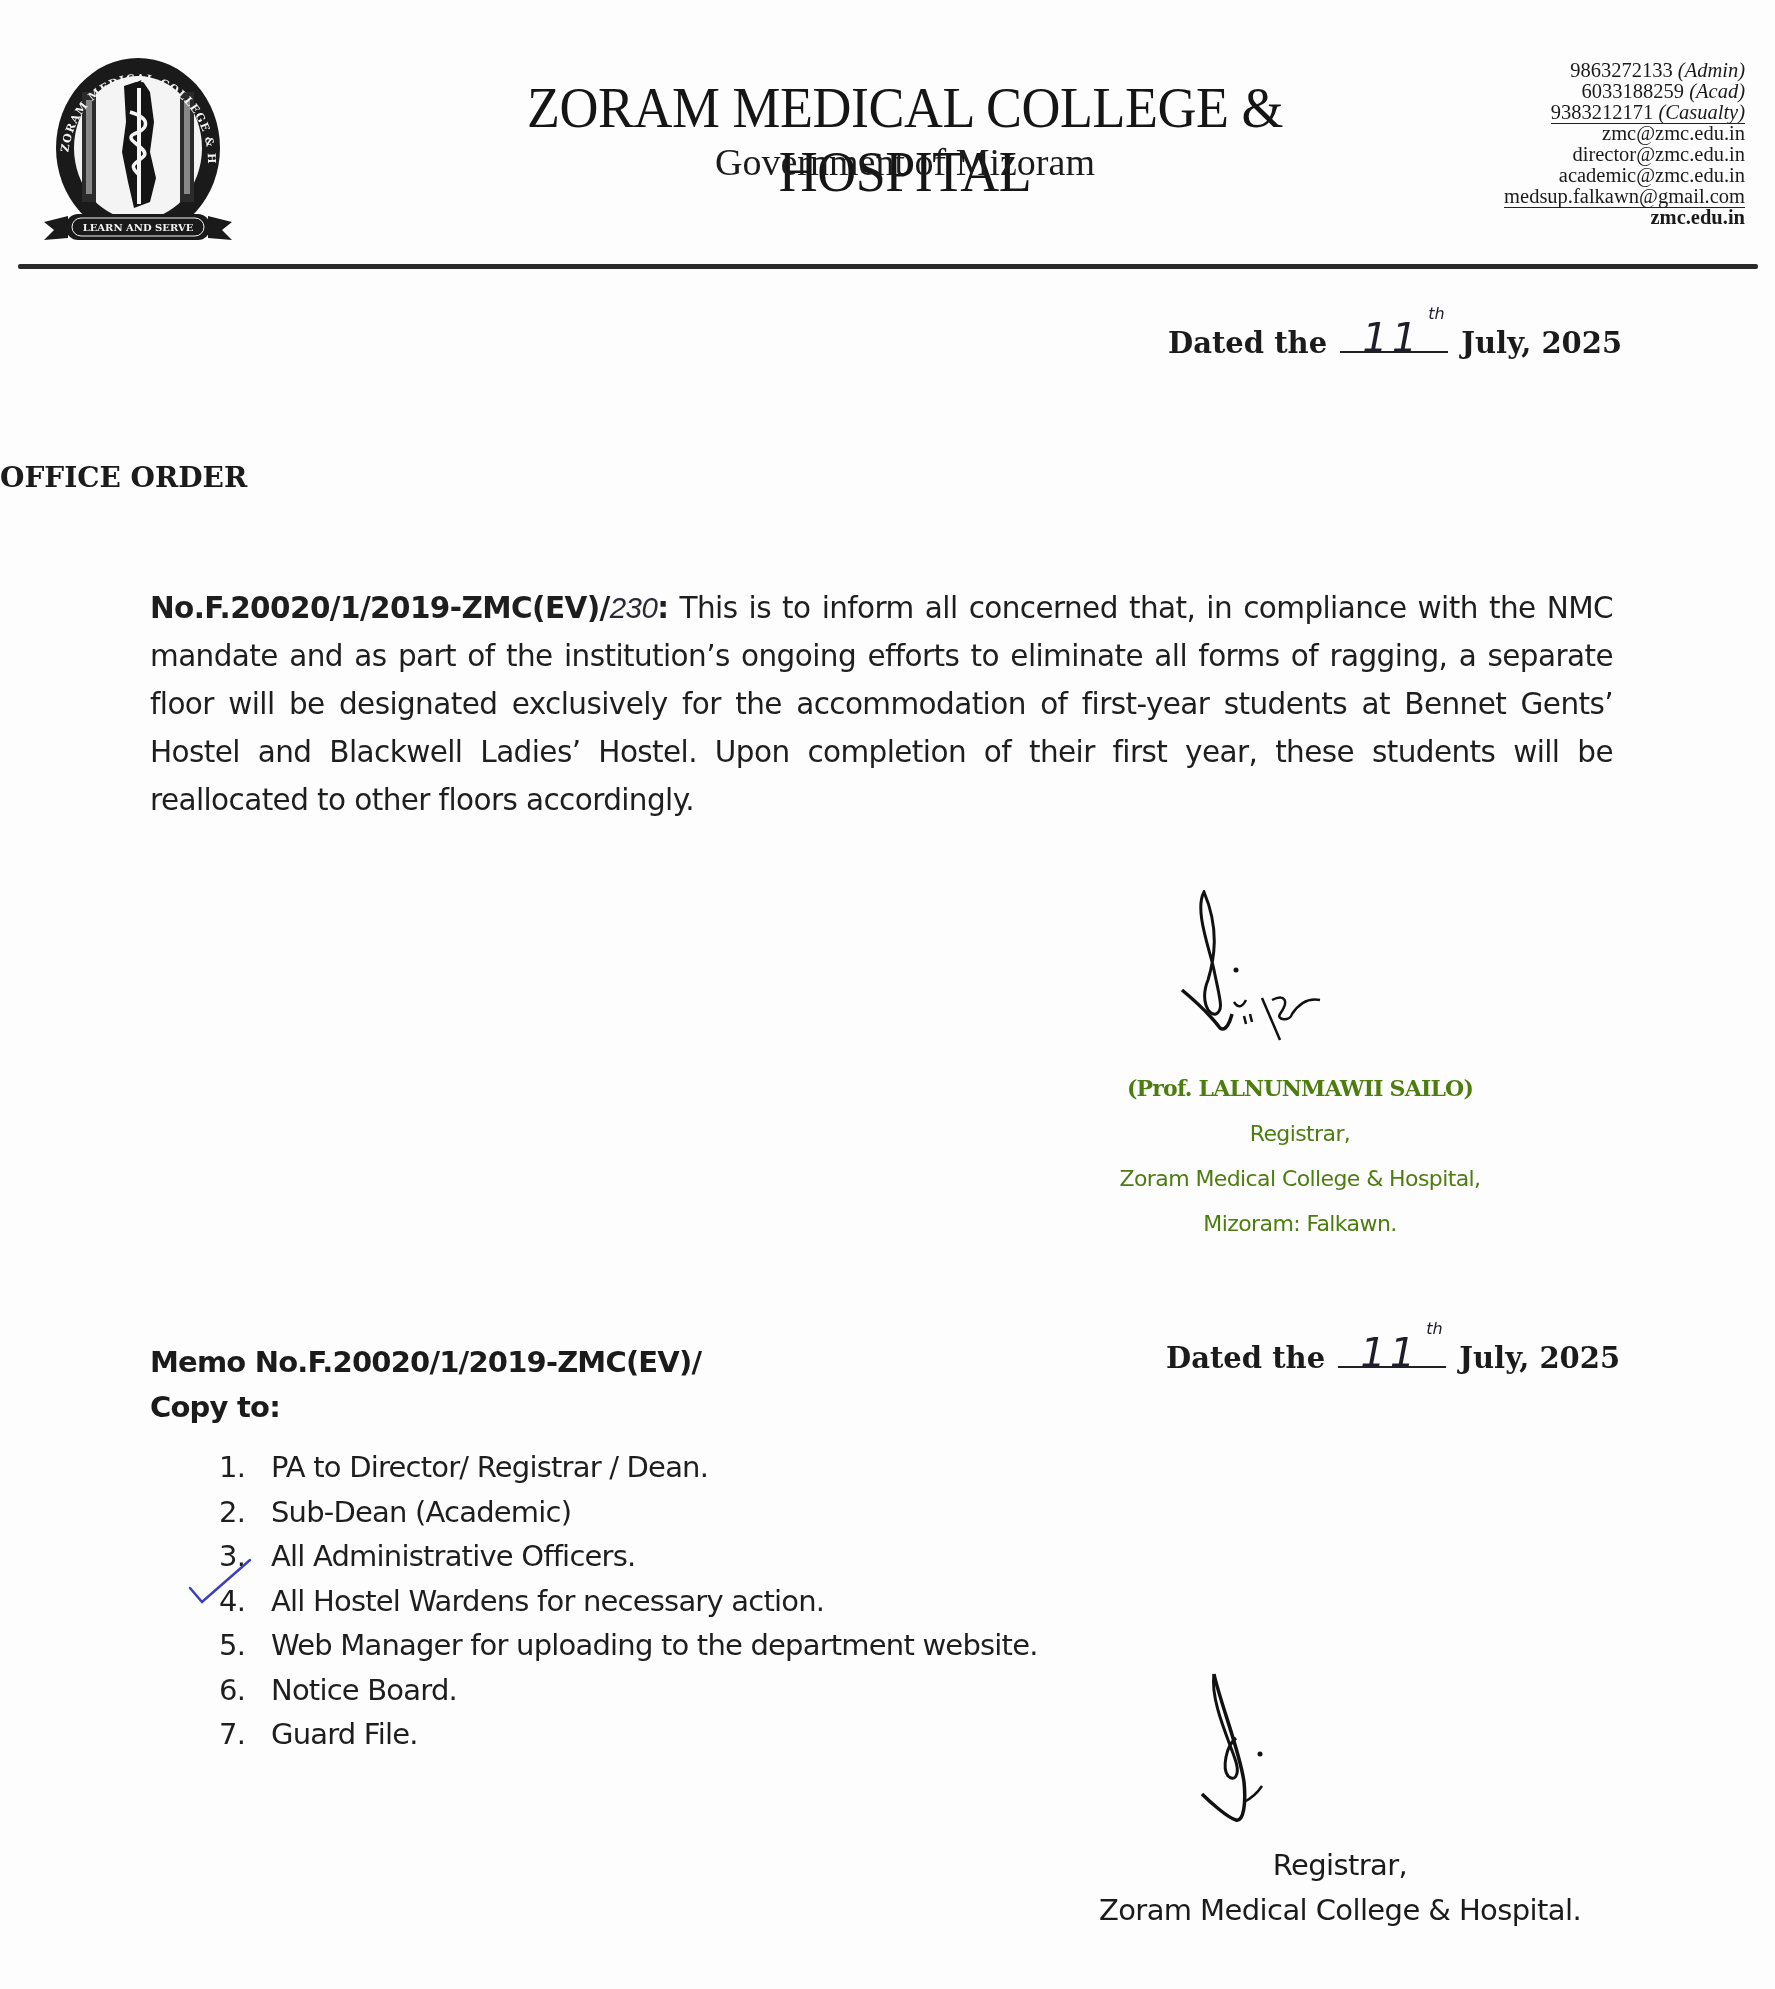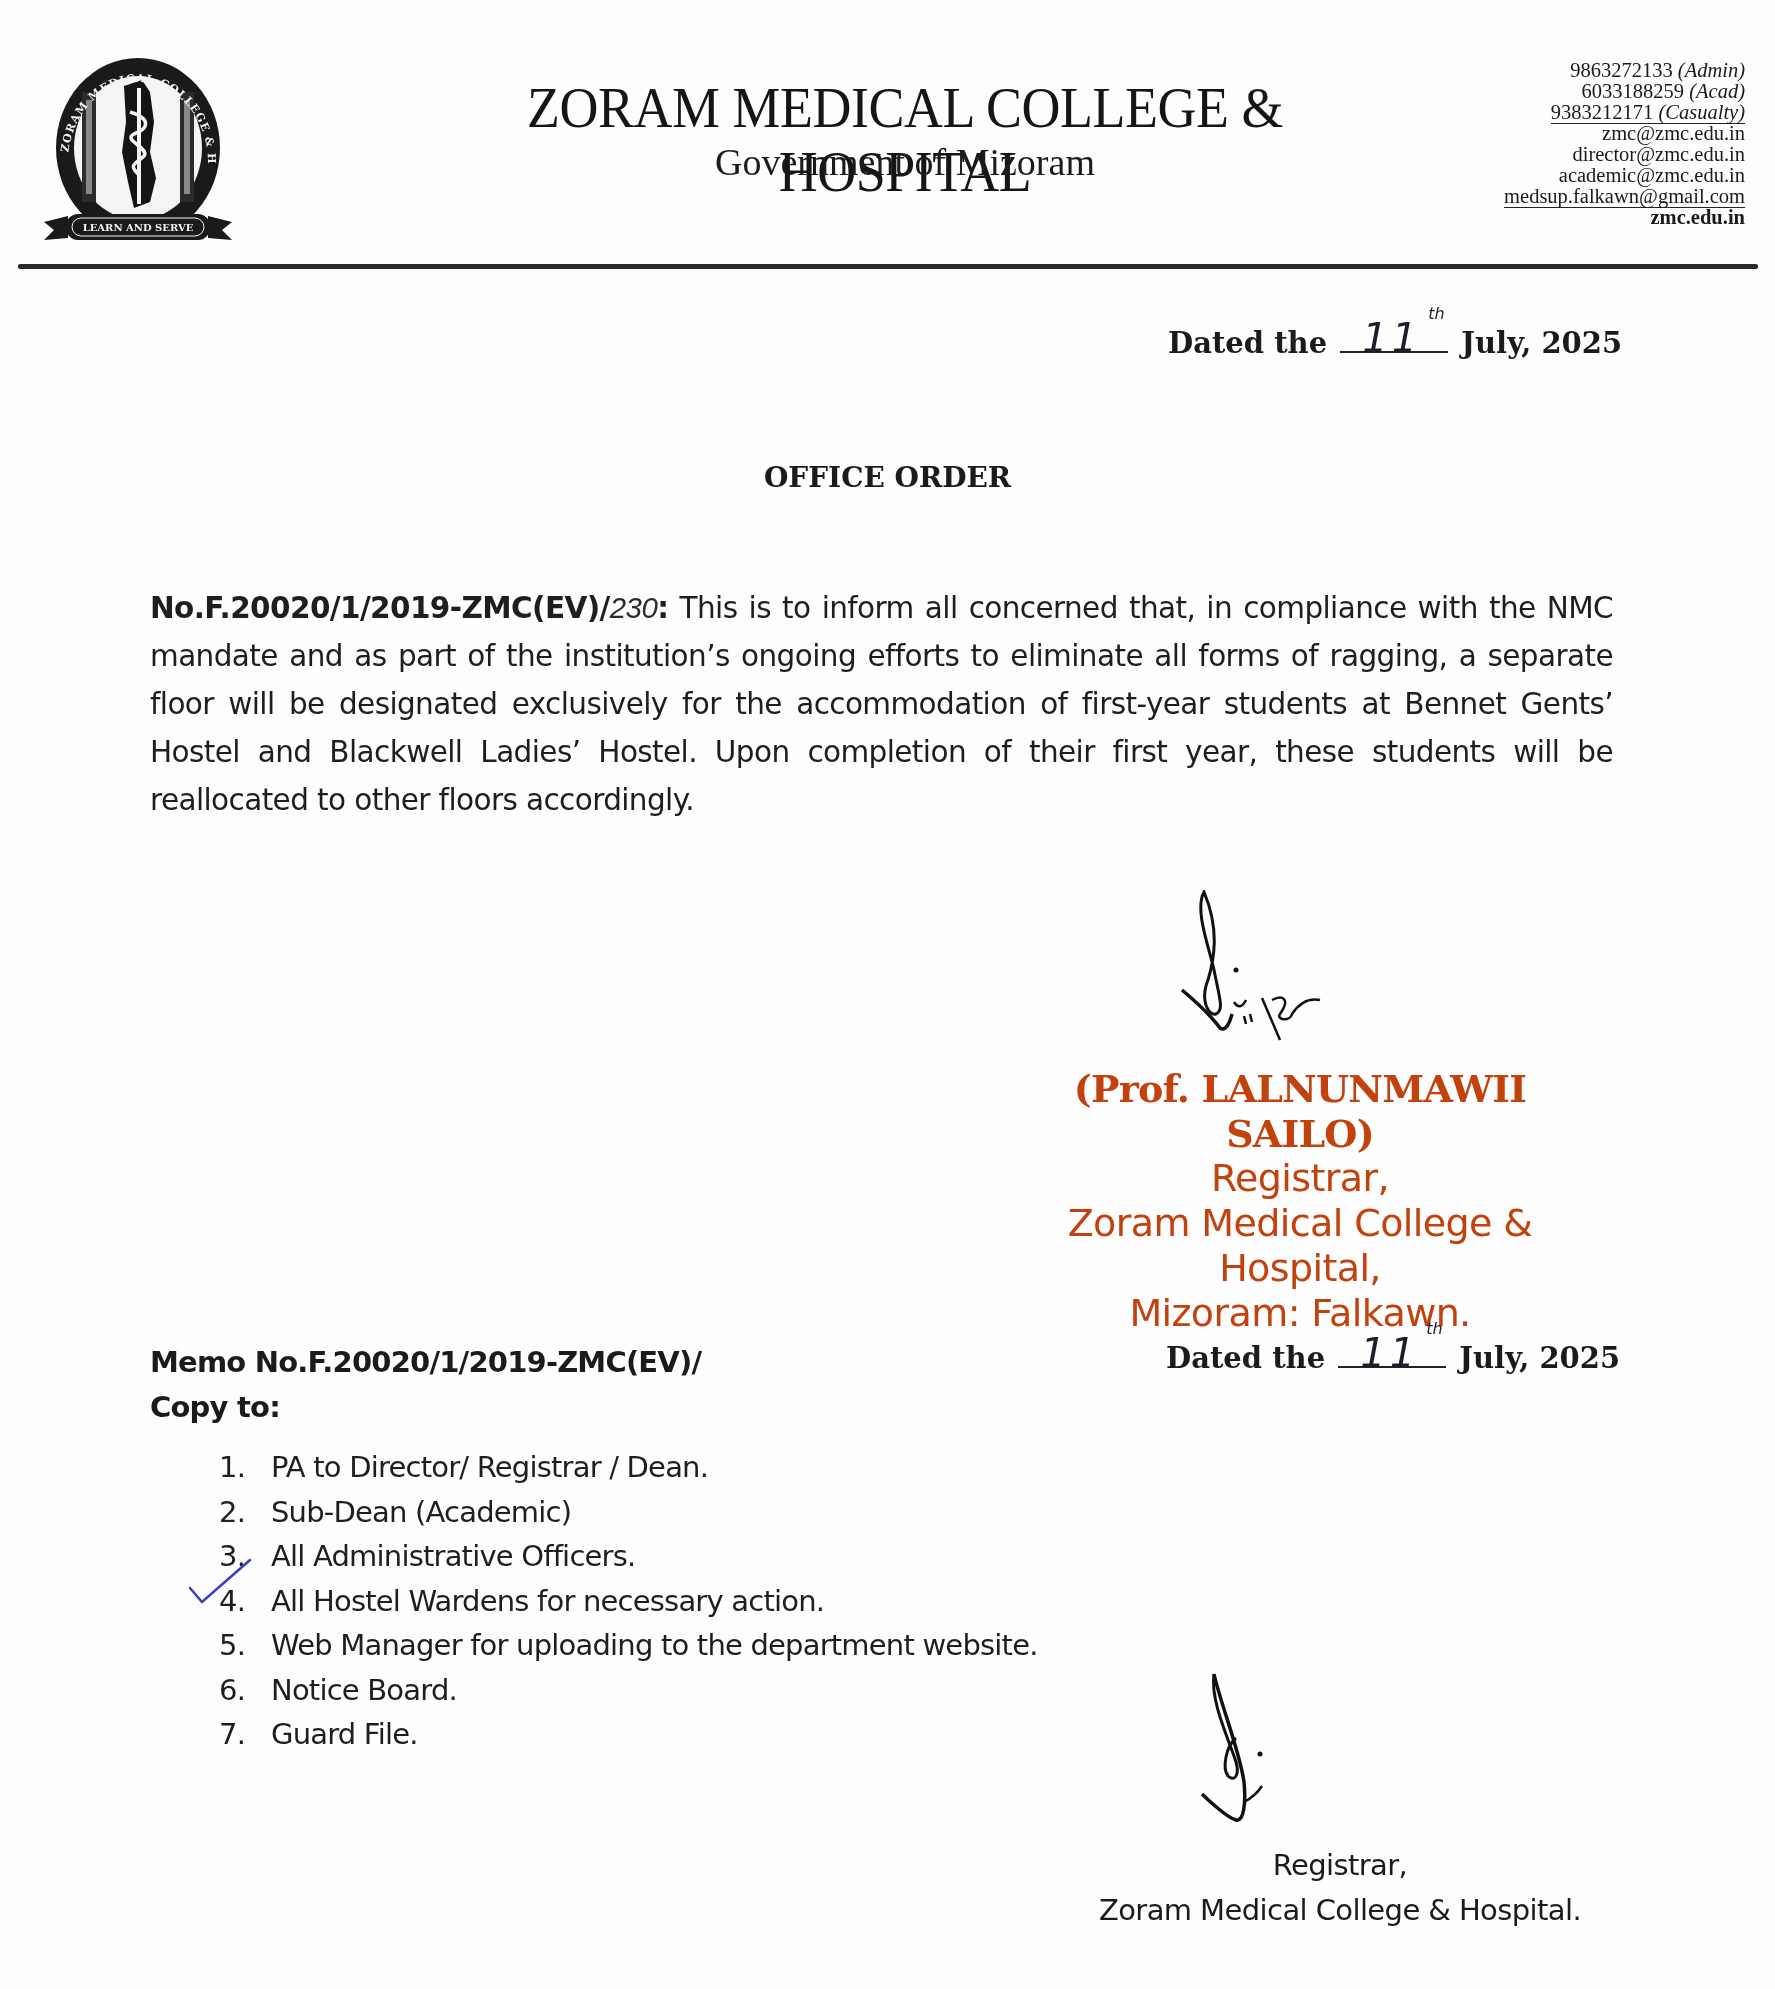--- a/index.html
+++ b/index.html
@@ -127,21 +127,20 @@
       top: -28px;
       font-size: 16px;
       margin-left: 44px;
     }
 
     .office-order {
       position: absolute;
       left: 0;
       width: 1775px;
       top: 461px;
-      text-align: center;
       font-family: "DejaVu Serif", serif;
       font-weight: bold;
       font-size: 28px;
       color: #1b1b1b;
     }
 
     .para {
       position: absolute;
       left: 150px;
       top: 584px;
@@ -167,23 +166,23 @@
     .sig {
       position: absolute;
     }
     .signatory {
       position: absolute;
       left: 1000px;
       top: 1066px;
       width: 600px;
       text-align: center;
       font-family: "DejaVu Sans", sans-serif;
-      font-size: 38px;
+      font-size: 22px;
       line-height: 45px;
-      color: #c2410c;
+      color: #4d7c0f;
       letter-spacing: -0.6px;
     }
     .signatory .name {
       font-weight: bold;
       font-family: "DejaVu Serif", serif;
       letter-spacing: -0.8px;
     }
 
     .memo {
       position: absolute;

